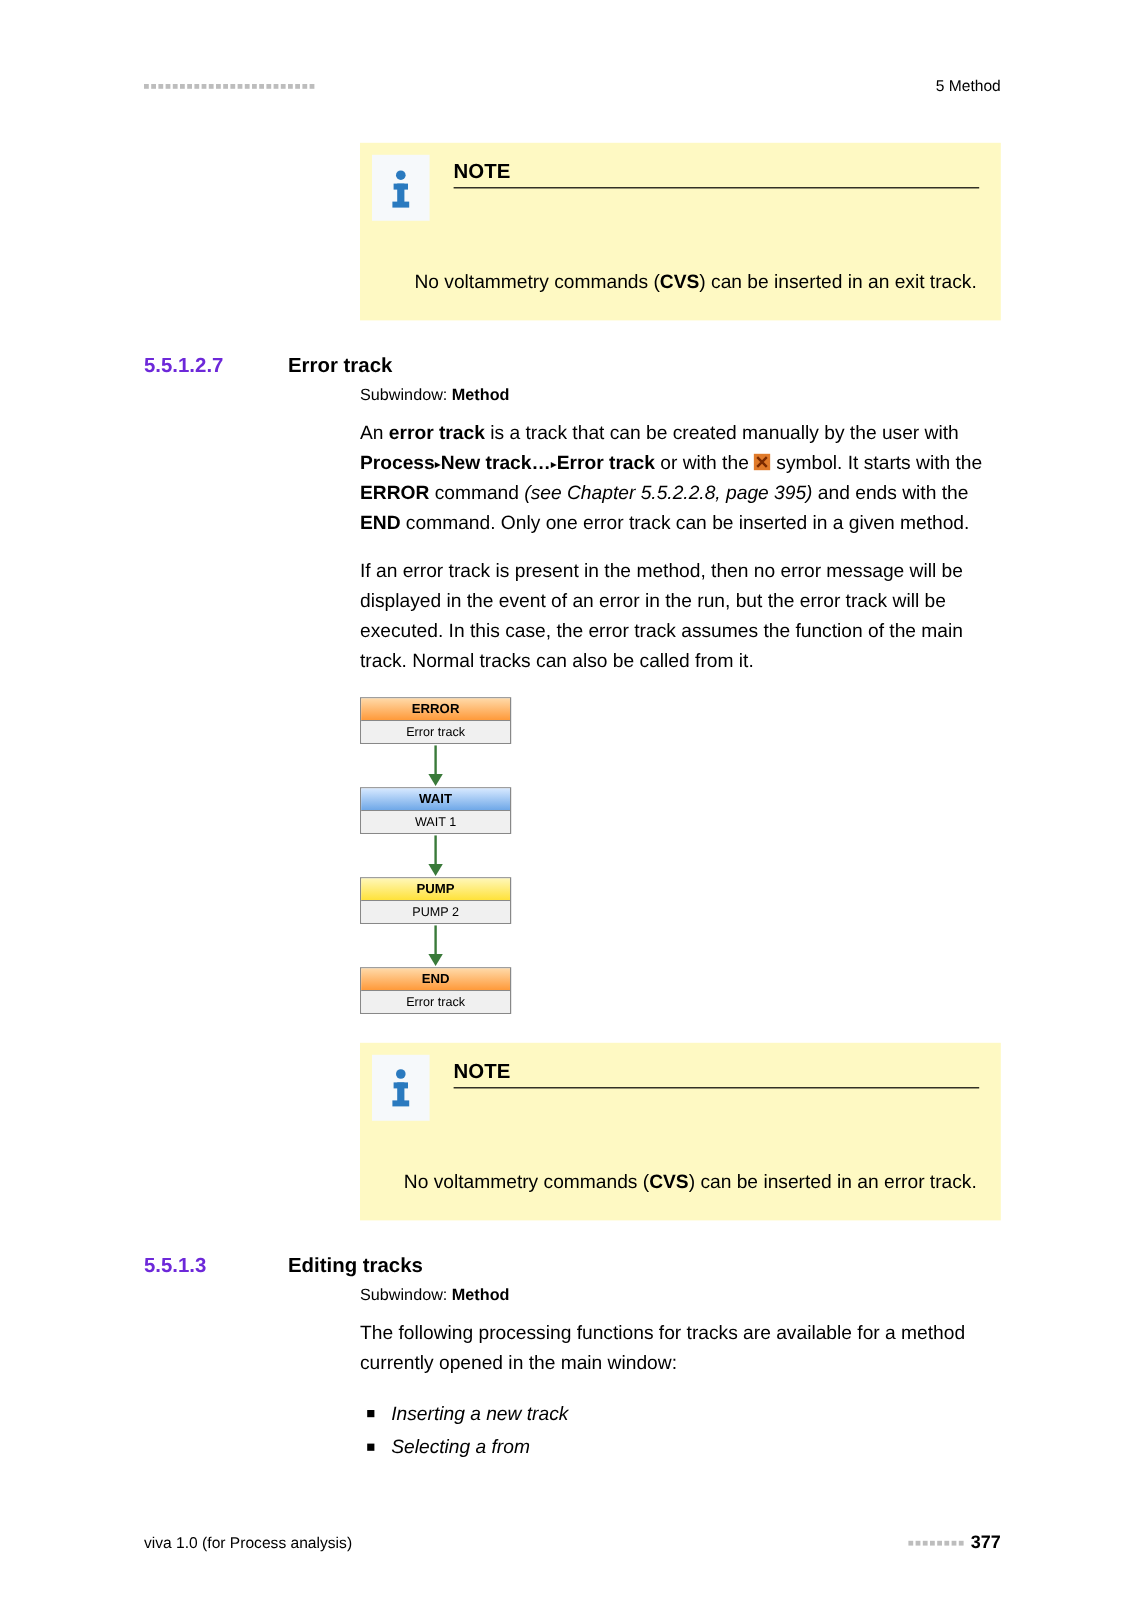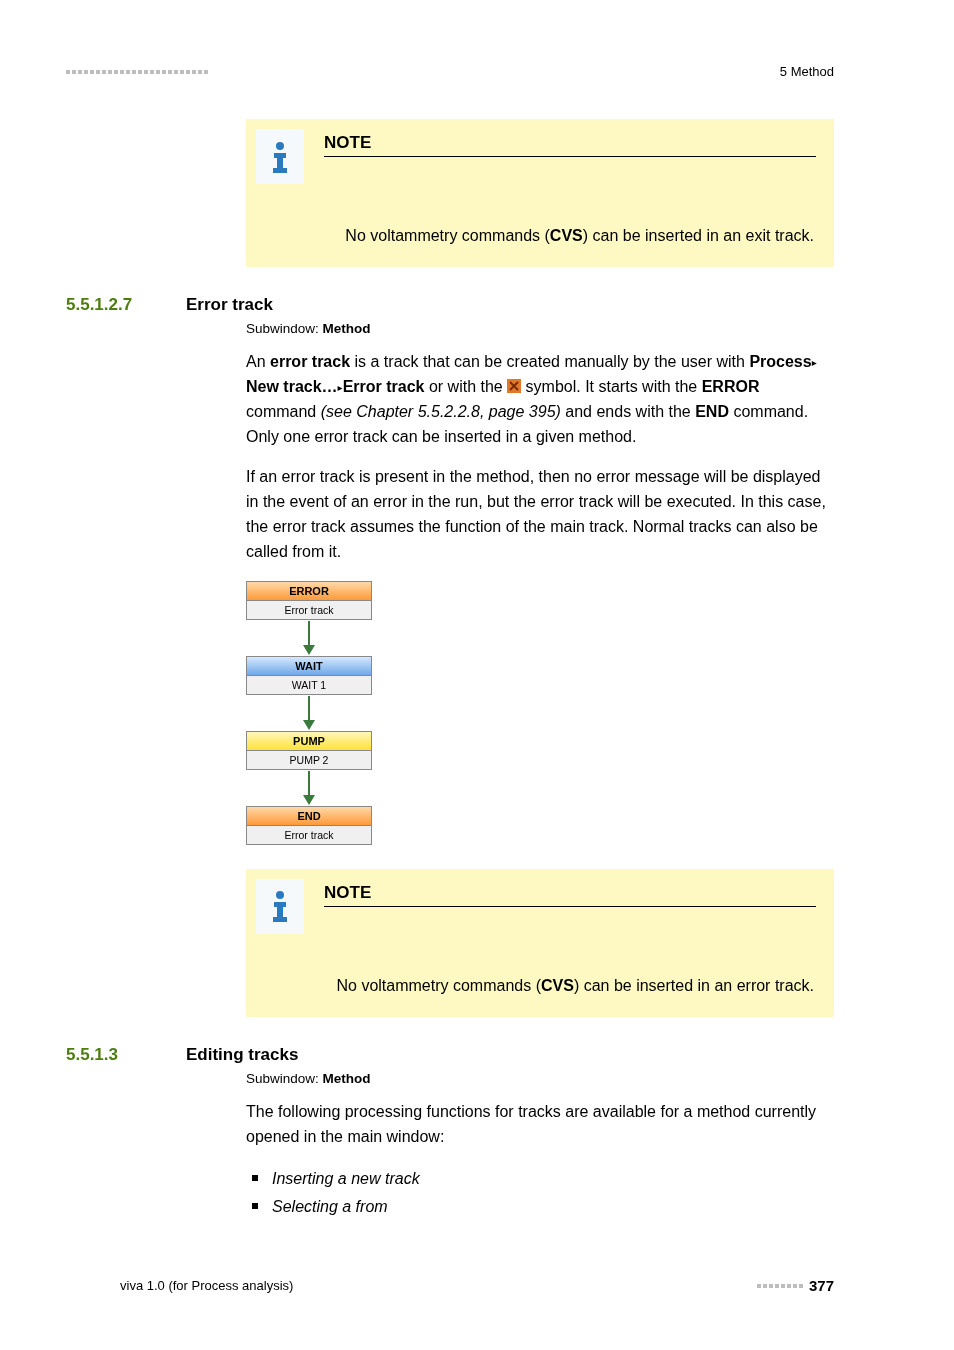--- a/index.html
+++ b/index.html
@@ -1,30 +1,30 @@
 <!DOCTYPE html>
 <html><head>
 <meta charset="utf-8">
 <style>
   * { box-sizing: border-box; margin: 0; padding: 0; }
   html, body { width: 954px; height: 1350px; background: #fff; font-family: "Segoe UI", Arial, sans-serif; color: #000; }
-  .page { position: relative; width: 954px; height: 1350px; padding: 64px 120px 60px 66px; }
+  .page { position: relative; width: 954px; height: 1350px; padding: 64px 120px 60px 120px; }
   .header-row { display: flex; justify-content: space-between; align-items: center; margin-bottom: 40px; }
   .header-dashes { display: flex; gap: 2px; }
   .dash { width: 4px; height: 4px; background: #bdbdbd; }
   .header-crumb { font-size: 13px; color: #000; }
   .note-box { background: #fef9c3; padding: 0 0 20px 0; margin-left: 180px; margin-bottom: 28px; }
   .note-head-row { display: flex; align-items: flex-start; }
   .info-icon-wrap { width: 48px; height: 55px; background: #f6f9fb; display: flex; align-items: center; justify-content: center; margin: 10px 20px 0 10px; }
   .info-icon-svg { width: 28px; height: 34px; }
   .note-title-wrap { flex: 1; padding-top: 14px; padding-right: 18px; }
   .note-title { font-weight: 700; font-size: 17px; color: #000; border-bottom: 1px solid #000; padding-bottom: 3px; display: block; }
   .note-body { padding: 40px 20px 0 20px; font-size: 16px; line-height: 1.45; color: #000; text-align: right; }
   .sec-row { display: flex; margin-bottom: 6px; }
-  .sec-num { width: 120px; font-weight: 700; font-size: 17px; color: #4d7c0f; flex-shrink: 0; }
+  .sec-num { width: 120px; font-weight: 700; font-size: 17px; color: #6d28d9; flex-shrink: 0; }
   .sec-title { font-weight: 700; font-size: 17px; color: #000; }
   .subwindow-row { margin-left: 180px; font-size: 13.5px; color: #000; margin-bottom: 14px; }
   .subwindow-val { font-weight: 700; }
   .body-para { margin-left: 180px; font-size: 16px; line-height: 1.55; color: #000; margin-bottom: 16px; }
   .b { font-weight: 700; }
   .it { font-style: italic; }
   .inline-icon { display: inline-block; width: 14px; height: 14px; vertical-align: -1px; }
   .flowchart { margin-left: 180px; margin-bottom: 24px; }
   .fc-block { width: 126px; border: 1px solid #888; text-align: center; font-family: sans-serif; }
   .fc-header { font-size: 11px; font-weight: 700; padding: 3px 0; border-bottom: 1px solid #888; }

